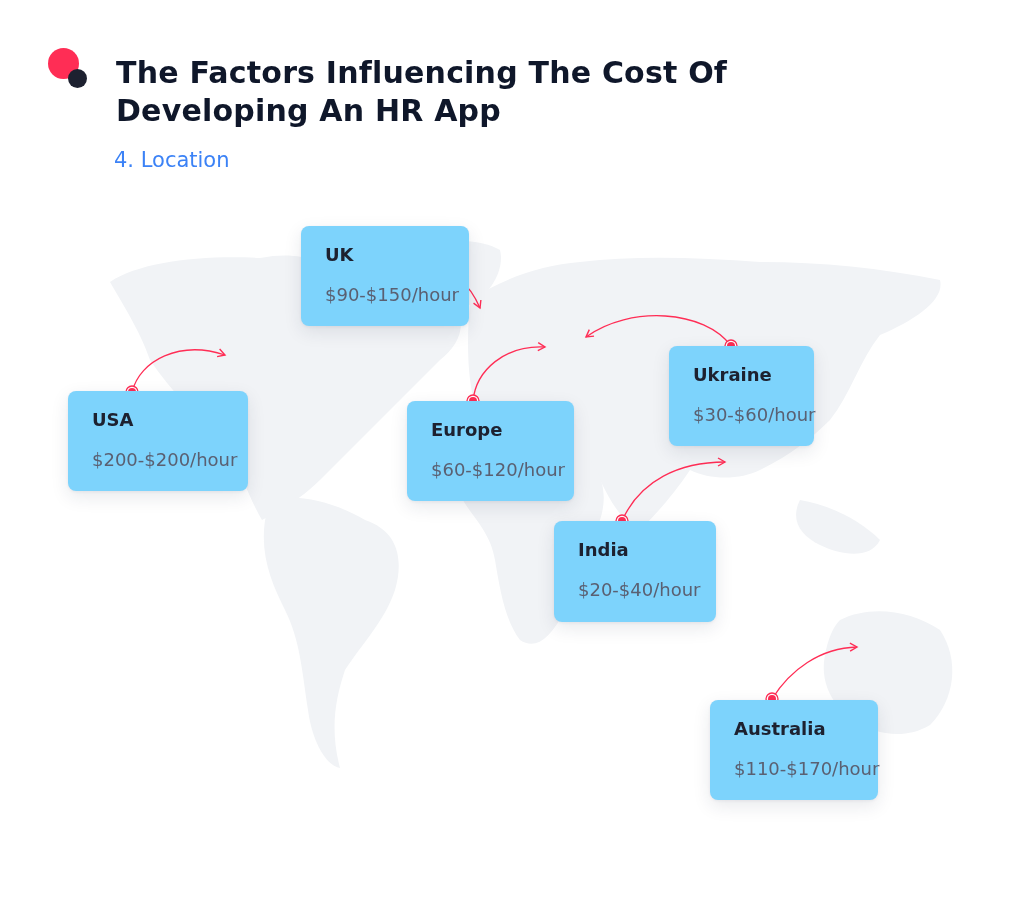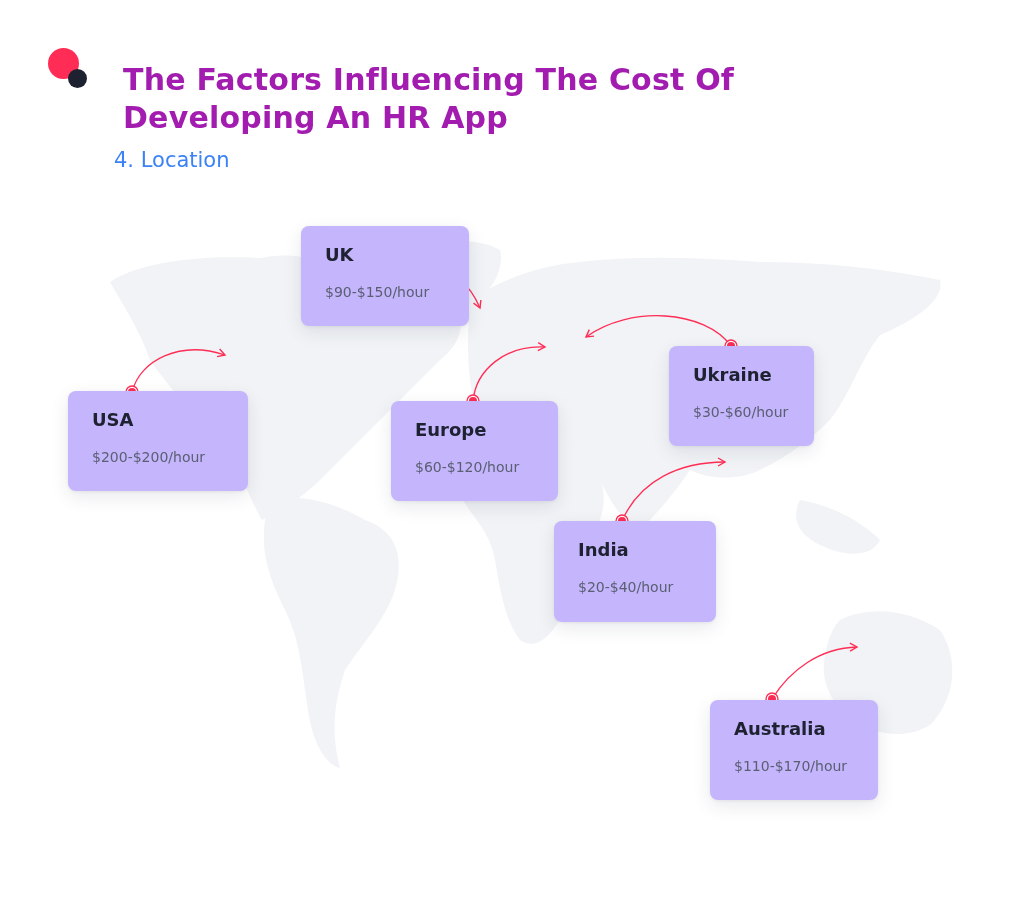--- a/index.html
+++ b/index.html
@@ -1,29 +1,29 @@
 <!DOCTYPE html>
 <html><head>
   <meta charset="utf-8">
   <style>
     html, body { margin: 0; padding: 0; background: #ffffff; }
     body { width: 1024px; height: 898px; position: relative; overflow: hidden;
            font-family: "DejaVu Sans", "Liberation Sans", sans-serif; }
     .logo { position: absolute; left: 48px; top: 48px; width: 44px; height: 44px; }
     .logo .red { position: absolute; left: 0; top: 0; width: 31px; height: 31px; border-radius: 50%; background: #ff2d55; }
     .logo .dark { position: absolute; left: 20px; top: 21px; width: 19px; height: 19px; border-radius: 50%; background: #1d2130; }
-    .title { position: absolute; left: 108px; top: 46px; width: 800px; margin: 15px;
-             font-size: 30px; line-height: 38px; font-weight: 600; color: #a21caf; letter-spacing: 0.2px; }
+    .title { position: absolute; left: 108px; top: 46px; width: 800px; margin: 8px;
+             font-size: 30px; line-height: 38px; font-weight: 600; color: #0f172a; letter-spacing: 0.2px; }
     .subtitle { position: absolute; left: 114px; top: 146px; margin: 0;
                 font-size: 21px; line-height: 28px; font-weight: 500; color: #3b82f6; }
     .map { position: absolute; left: 0; top: 0; width: 1024px; height: 898px; }
-    .card { position: absolute; background: #c4b5fd; border-radius: 8px;
+    .card { position: absolute; background: #7dd3fc; border-radius: 8px;
             box-shadow: 0 6px 18px rgba(30, 40, 70, 0.10), 0 1px 3px rgba(30,40,70,0.06); }
     .card .name { position: absolute; left: 24px; top: 18px; font-size: 18px; font-weight: 600; color: #1d2130; white-space: nowrap; }
-    .card .rate { position: absolute; left: 24px; top: 58px; font-size: 14px; color: #5a6072; white-space: nowrap; }
+    .card .rate { position: absolute; left: 24px; top: 58px; font-size: 18px; color: #5a6072; white-space: nowrap; }
     .arrows { position: absolute; left: 0; top: 0; width: 1024px; height: 898px; pointer-events: none; }
   </style>
 </head>
 <body>
 
 <div class="logo">
   <div class="red"></div>
   <div class="dark"></div>
 </div>
 <h1 class="title">The Factors Influencing The Cost Of Developing An HR App</h1>
@@ -93,21 +93,21 @@
 <div class="card" style="left:301px; top:226px; width:168px; height:100px;">
   <span class="name">UK</span>
   <span class="rate">$90-$150/hour</span>
 </div>
 
 <div class="card" style="left:68px; top:391px; width:180px; height:100px;text-decoration:underline;">
   <span class="name">USA</span>
   <span class="rate">$200-$200/hour</span>
 </div>
 
-<div class="card" style="left:391px; top:401px; width:167px; height:100px;">
+<div class="card" style="left:407px; top:401px; width:167px; height:100px;">
   <span class="name">Europe</span>
   <span class="rate">$60-$120/hour</span>
 </div>
 
 <div class="card" style="left:669px; top:346px; width:145px; height:100px;">
   <span class="name">Ukraine</span>
   <span class="rate">$30-$60/hour</span>
 </div>
 
 <div class="card" style="left:554px; top:521px; width:162px; height:101px;">

